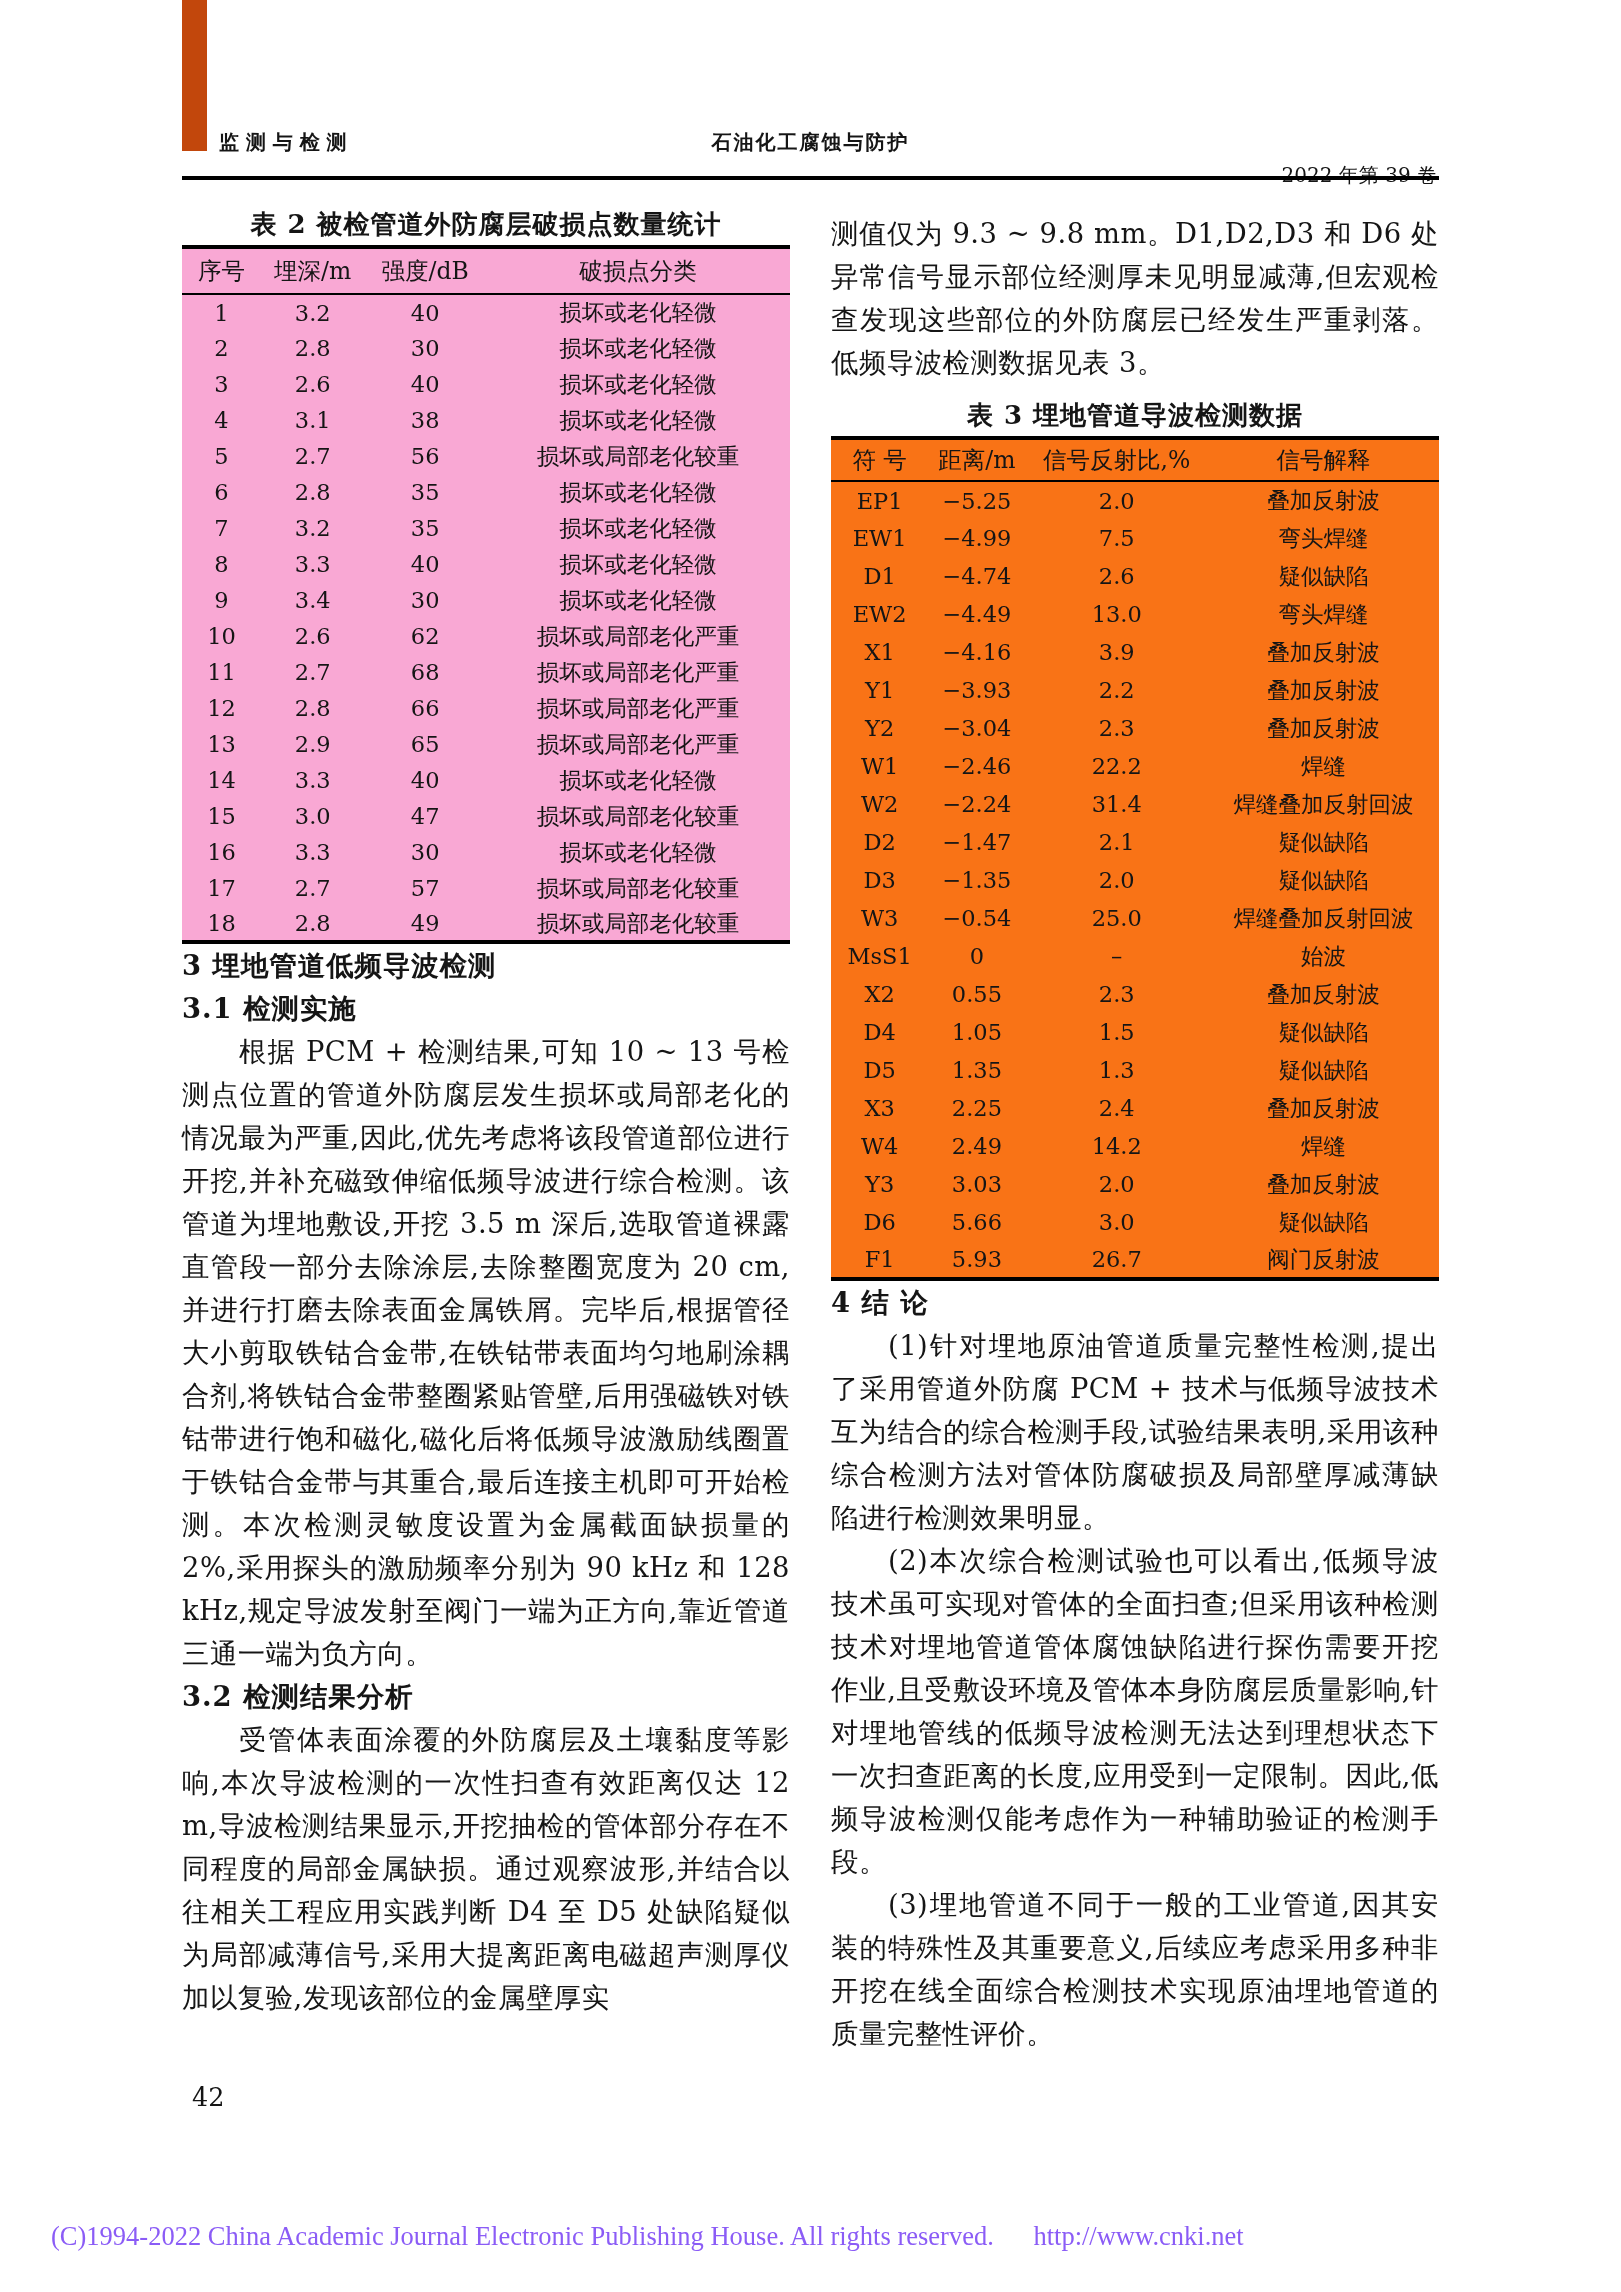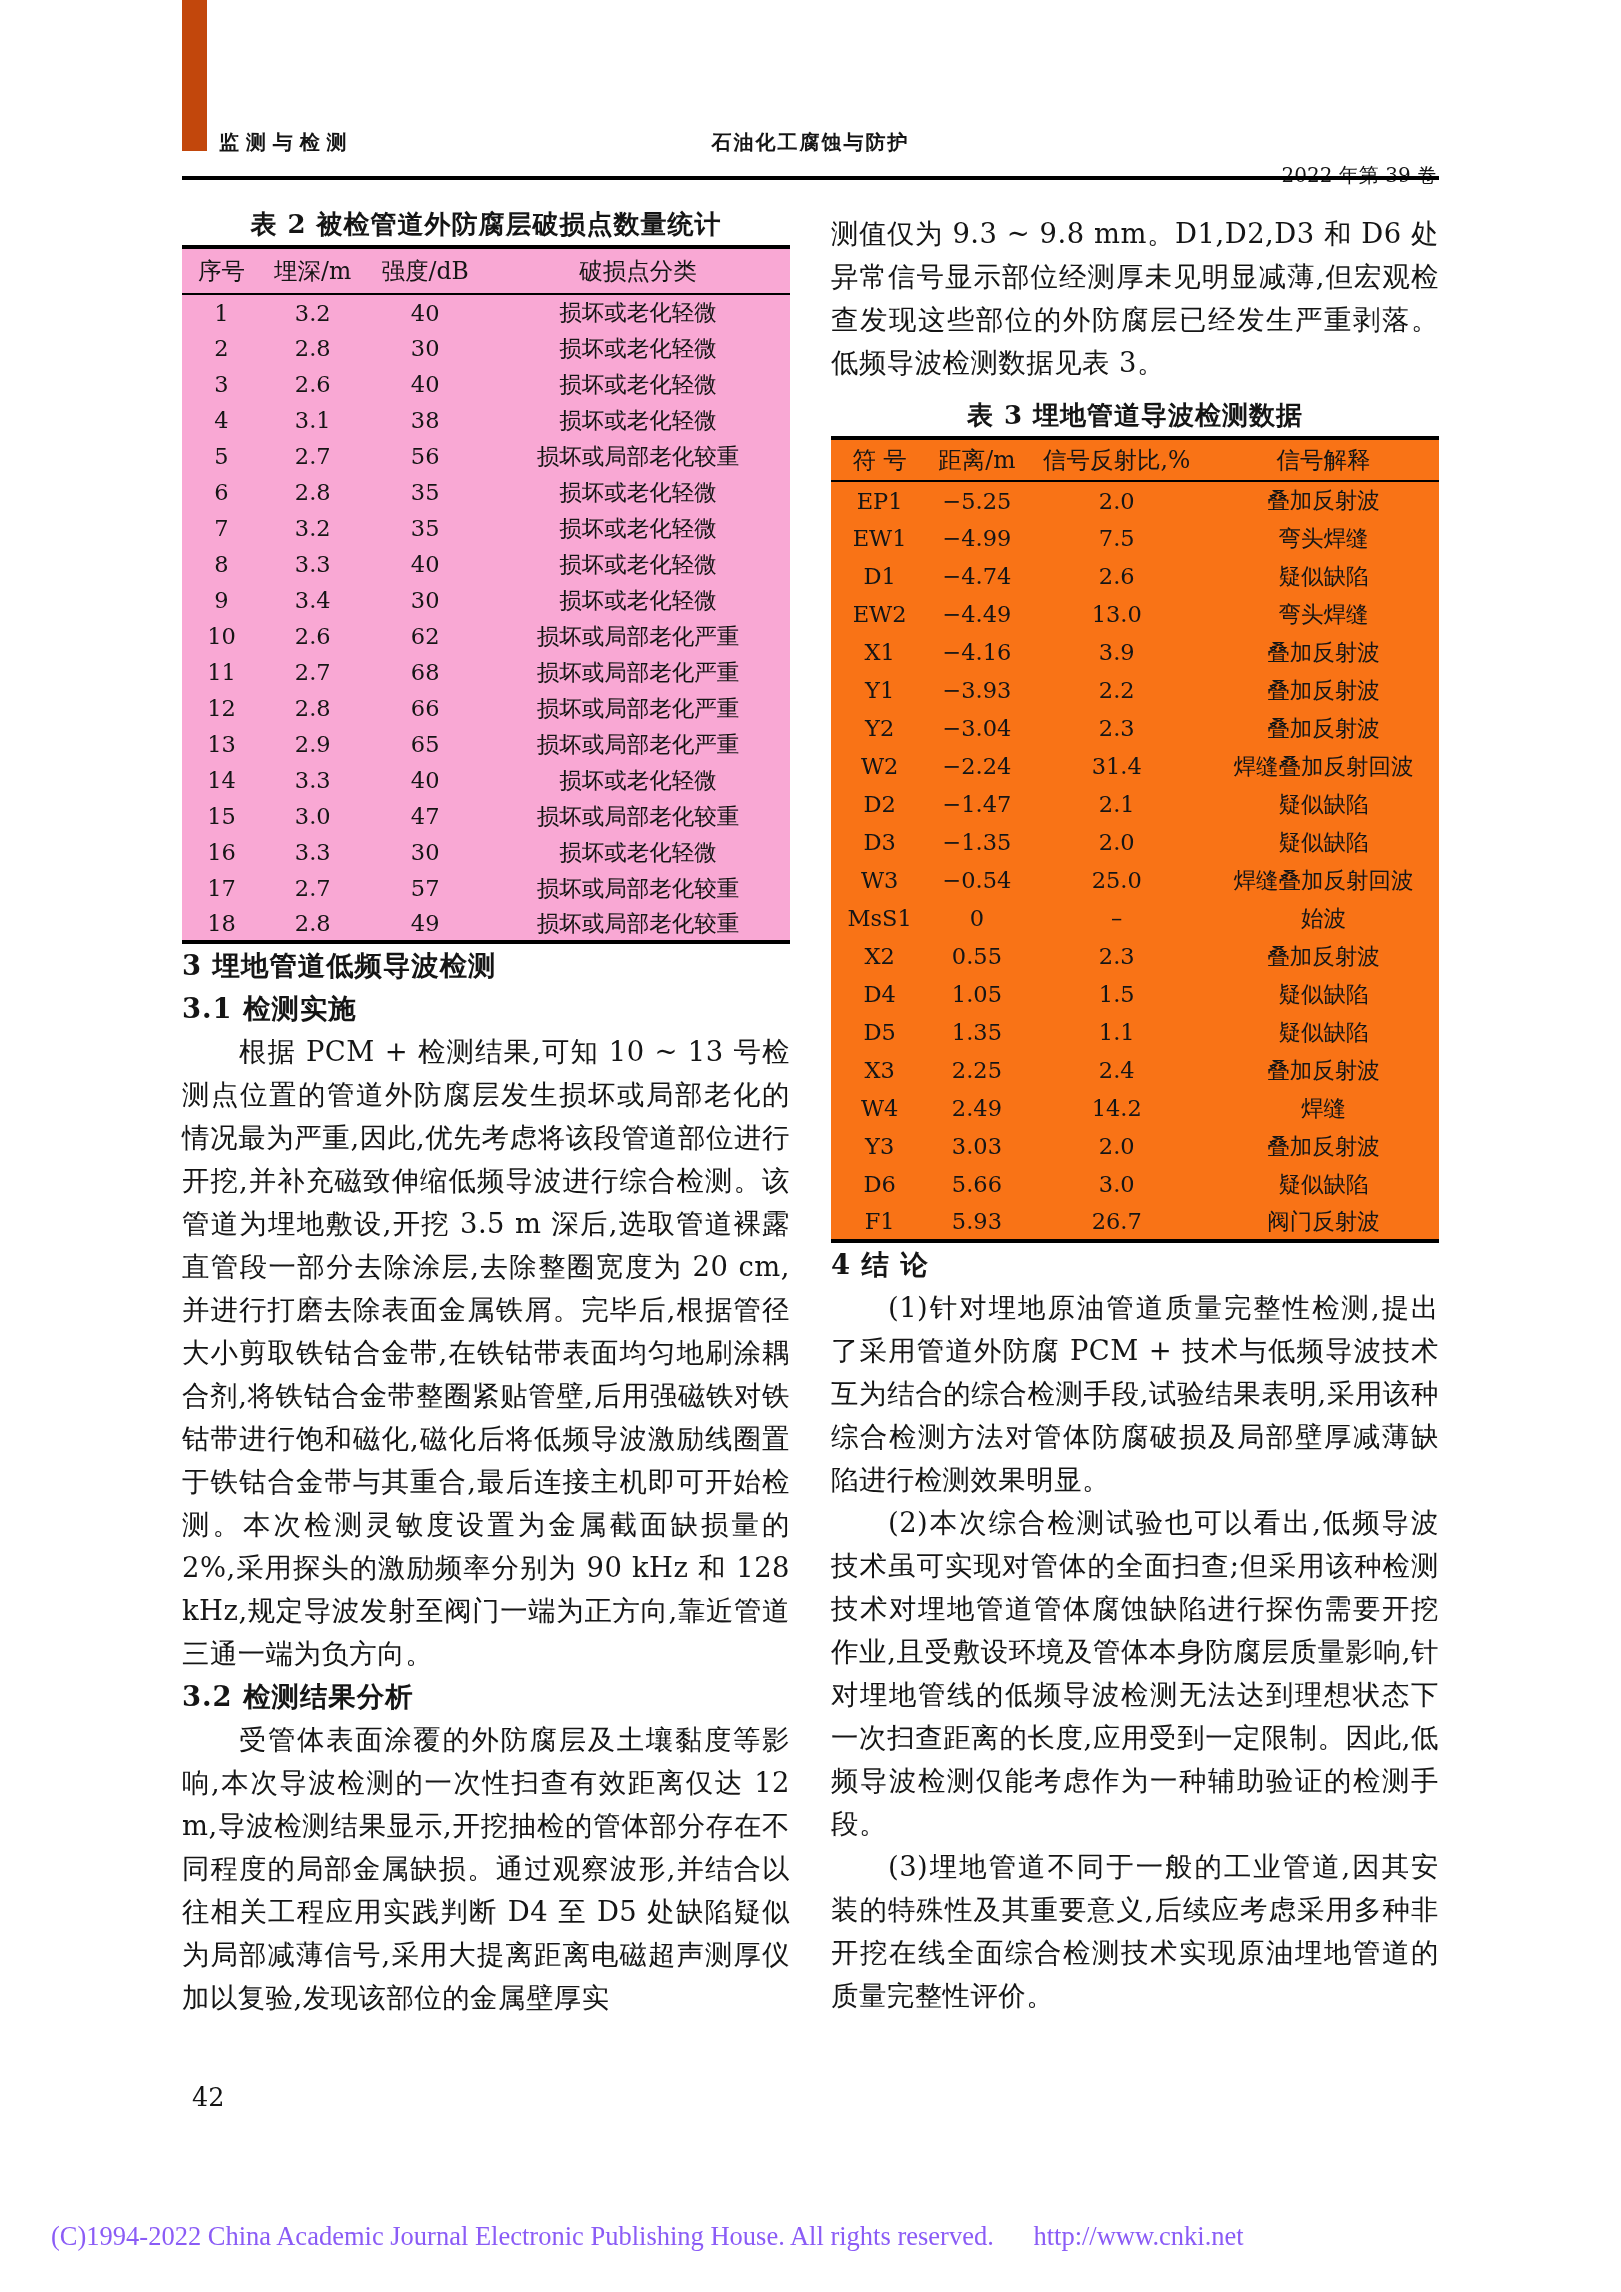--- a/index.html
+++ b/index.html
@@ -243,20 +243,26 @@
             <td>2.2</td>
             <td>叠加反射波</td>
           </tr>
           <tr>
             <td>Y2</td>
             <td>−3.04</td>
             <td>2.3</td>
             <td>叠加反射波</td>
           </tr>
           <tr>
+            <td>W1</td>
+            <td>−2.46</td>
+            <td>22.2</td>
+            <td>焊缝</td>
+          </tr>
+          <tr>
             <td>W2</td>
             <td>−2.24</td>
             <td>31.4</td>
             <td>焊缝叠加反射回波</td>
           </tr>
           <tr>
             <td>D2</td>
             <td>−1.47</td>
             <td>2.1</td>
             <td>疑似缺陷</td>
@@ -287,21 +293,21 @@
           </tr>
           <tr>
             <td>D4</td>
             <td>1.05</td>
             <td>1.5</td>
             <td>疑似缺陷</td>
           </tr>
           <tr>
             <td>D5</td>
             <td>1.35</td>
-            <td>1.1</td>
+            <td>1.3</td>
             <td>疑似缺陷</td>
           </tr>
           <tr>
             <td>X3</td>
             <td>2.25</td>
             <td>2.4</td>
             <td>叠加反射波</td>
           </tr>
           <tr>
             <td>W4</td>

